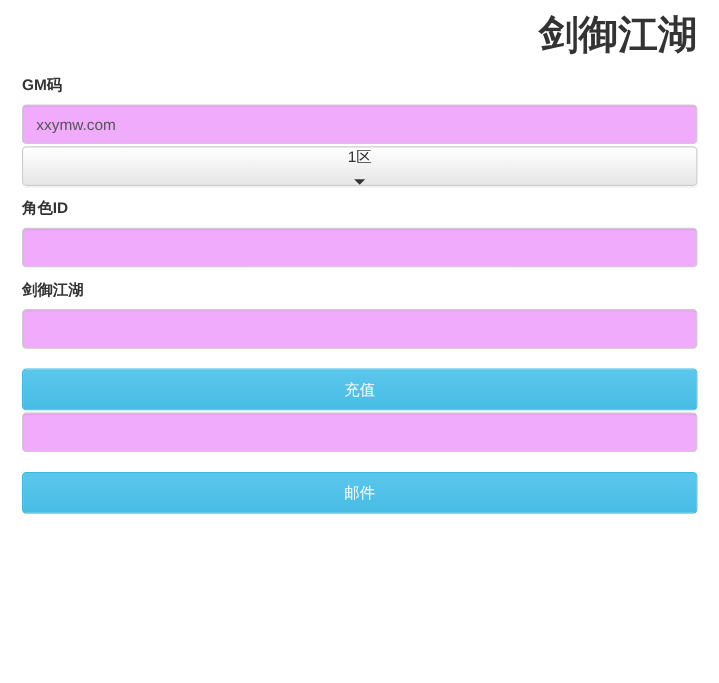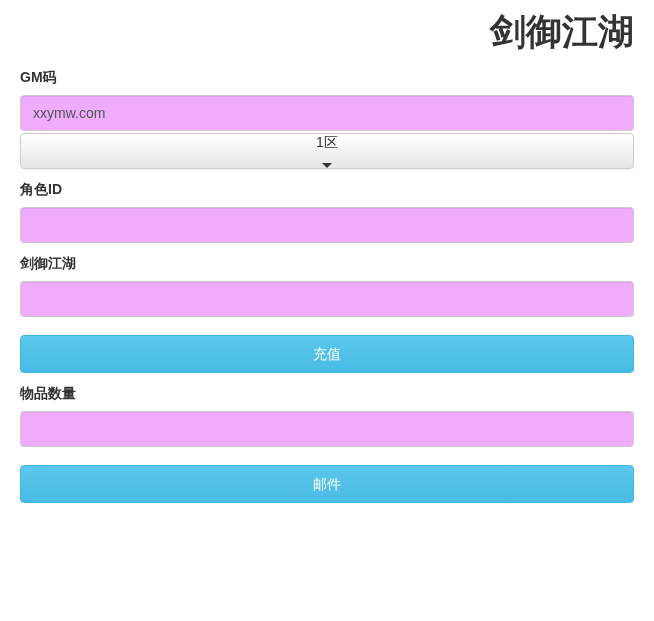--- a/index.html
+++ b/index.html
@@ -99,17 +99,16 @@
   <div class="form-label">剑御江湖</div>
   <input class="text-input" type="text" value="" style="">
 </div>
 
 <div class="btn">充值</div>
 
 <div class="group">
 </div>
 
 <div class="group">
-  <div class="form-label">物品数量</div>
   <input class="text-input" type="text" value="" style="">
 </div>
 
 <div class="btn">邮件</div>
 
 </body></html>

